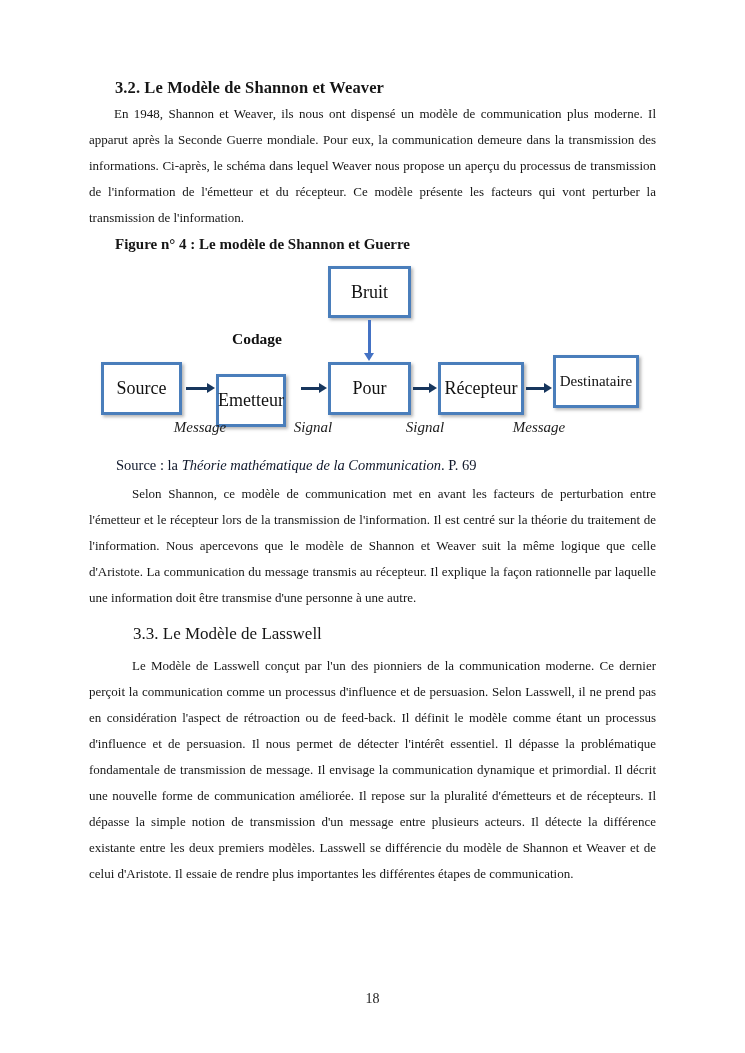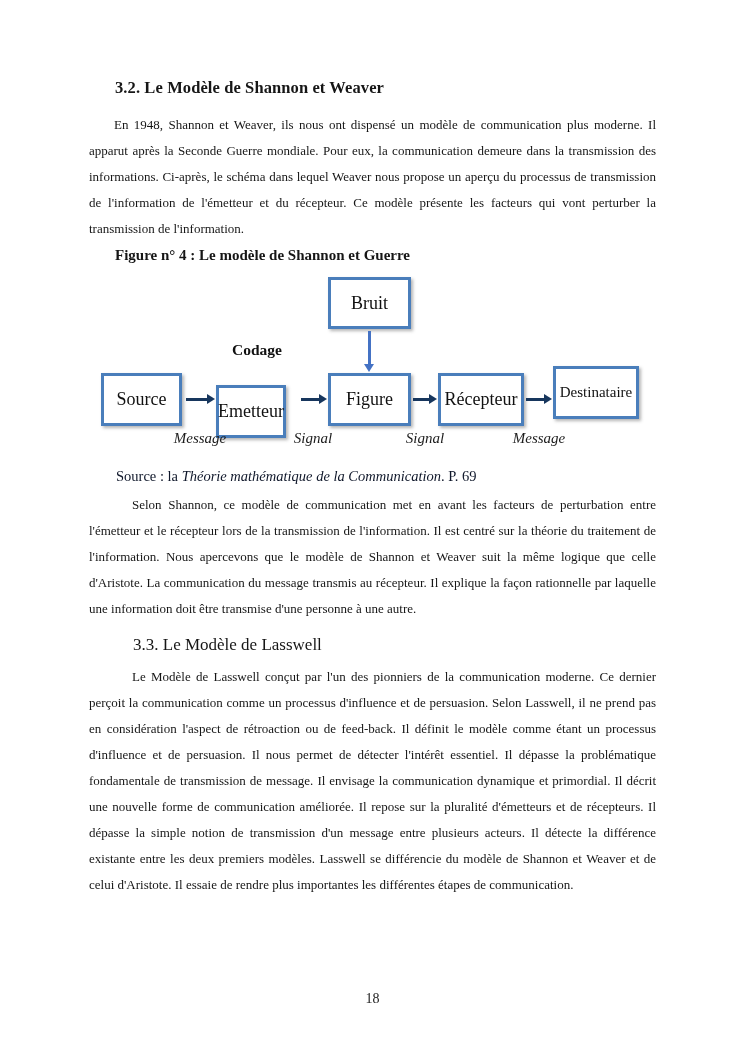--- a/index.html
+++ b/index.html
@@ -11,21 +11,21 @@
     overflow: hidden;
   }
   .page {
     position: relative;
     width: 745px; height: 1053px;
     padding: 78px 89px 0 89px;
     background: #ffffff;
   }
   .h32 {
     font-size: 16.5px; font-weight: bold;
-    margin: 0 0 14px 26px;
+    margin: 0 0 3px 26px;
     letter-spacing: 0.1px;
   }
   .h33 {
     font-size: 17px; font-weight: normal;
     margin: 13px 0 9px 44px;
   }
   .para {
     font-size: 13px; line-height: 26px;
     text-align: justify;
   }
@@ -127,21 +127,21 @@
     <div class="dbox bruit">Bruit</div>
     <div class="v-arrow"></div>
 
     <span class="toplabel codage">Codage</span>
     <span class="toplabel decodage">Décodage</span>
 
     <div class="dbox b1">Source</div>
     <div class="h-arrow a1"></div>
     <div class="dbox b2">Emetteur</div>
     <div class="h-arrow a2"></div>
-    <div class="dbox b3">Figure</div>
+    <div class="dbox b3">Pour</div>
     <div class="h-arrow a3"></div>
     <div class="dbox b4">Récepteur</div>
     <div class="h-arrow a4"></div>
     <div class="dbox b5">Destinataire</div>
 
     <span class="flowlabel f1">Message</span>
     <span class="flowlabel f2">Signal</span>
     <span class="flowlabel f3">Signal</span>
     <span class="flowlabel f4">Message</span>
   </div>

